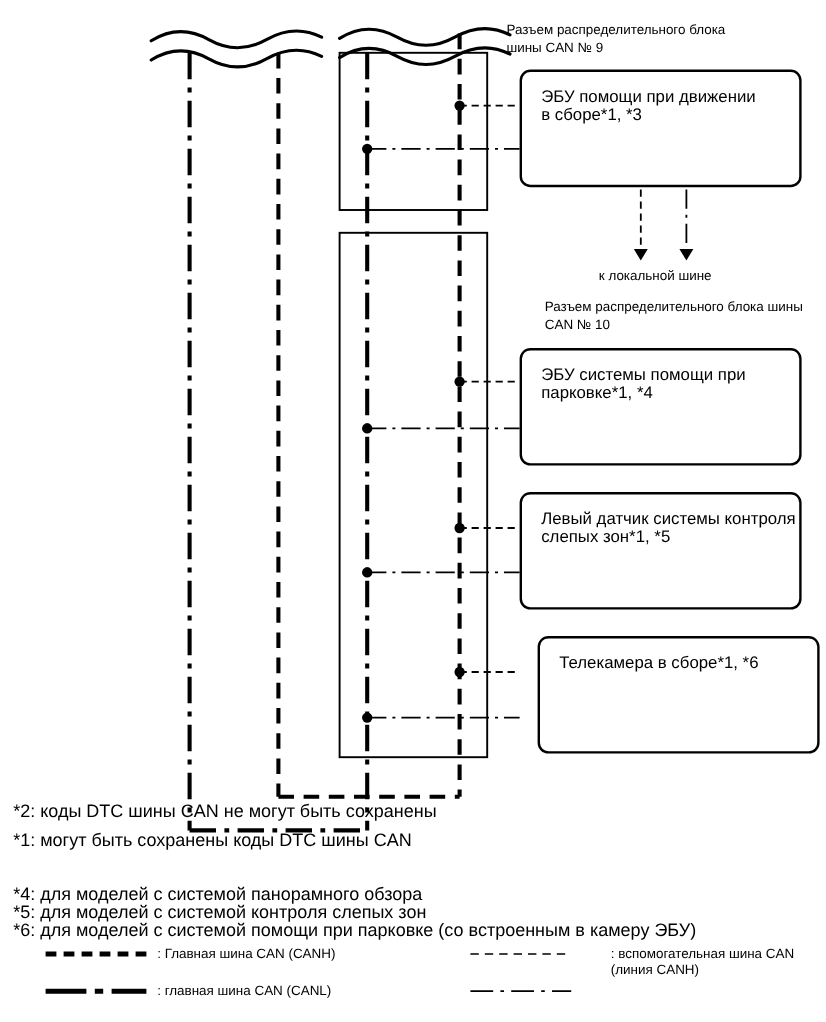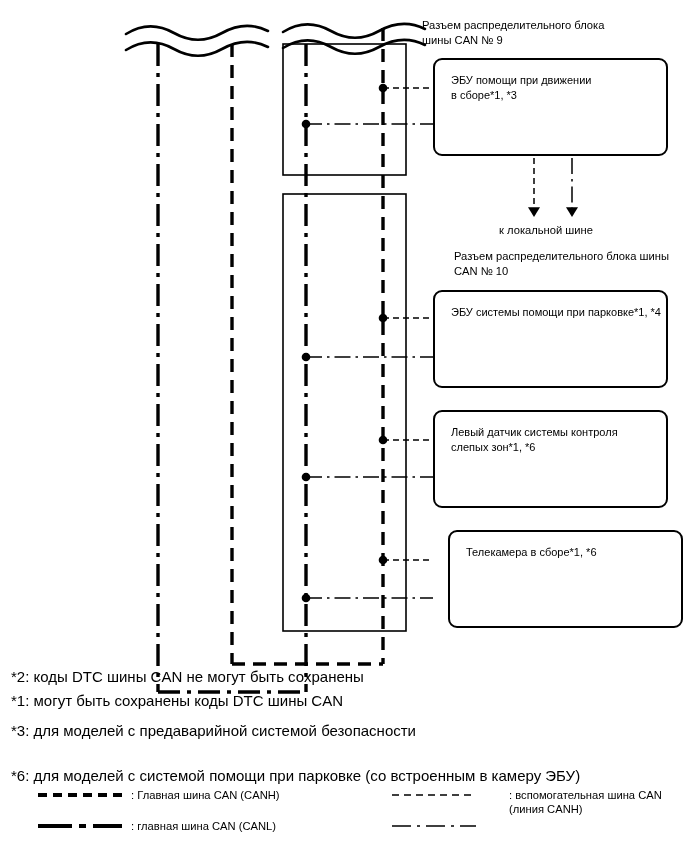--- a/index.html
+++ b/index.html
@@ -29,21 +29,21 @@
   }
   .ecu-box {
     position: absolute;
     box-sizing: border-box;
     border: 2.2px solid #000;
     border-radius: 9px;
     background: #fff;
   }
   .ecu-label {
     position: absolute;
-    font-size: 11px;
+    font-size: 14px;
     line-height: 14.5px;
     color: #000;
     white-space: pre-line;
   }
   .hdr-label {
     position: absolute;
     font-size: 11.2px;
     line-height: 14.5px;
     white-space: pre-line;
   }
@@ -143,29 +143,30 @@
     <div class="ecu-label" style="left:16px; top:13px;">ЭБУ помощи при движении
 в сборе*1, *3</div>
   </div>
 
   <div class="ecu-box" style="left:433px; top:290px; width:235px; height:98px;">
     <div class="ecu-label" style="left:16px; top:13px;">ЭБУ системы помощи при парковке*1, *4</div>
   </div>
 
   <div class="ecu-box" style="left:433px; top:410px; width:235px; height:98px;">
     <div class="ecu-label" style="left:16px; top:13px;">Левый датчик системы контроля
-слепых зон*1, *6</div>
+слепых зон*1, *5</div>
   </div>
 
   <div class="ecu-box" style="left:433px; top:530px; width:235px; height:98px;margin-left:15px;">
     <div class="ecu-label" style="left:16px; top:13px;">Телекамера в сборе*1, *6</div>
   </div>
 
   <div class="note-line" style="left:11px; top:694px;">*1: могут быть сохранены коды DTC шины CAN</div>
   <div class="note-line" style="left:11px; top:670px;text-align:right;">*2: коды DTC шины CAN не могут быть сохранены</div>
-  <div class="note-line" style="left:11px; top:724px;">*3: для моделей с предаварийной системой безопасности</div>
+  <div class="note-line" style="left:11px; top:739px;">*4: для моделей с системой панорамного обзора</div>
+  <div class="note-line" style="left:11px; top:754px;">*5: для моделей с системой контроля слепых зон</div>
   <div class="note-line" style="left:11px; top:769px;">*6: для моделей с системой помощи при парковке (со встроенным в камеру ЭБУ)</div>
 
   <div class="legend-text" style="left:131px; top:788px;">: Главная шина CAN (CANH)</div>
   <div class="legend-text" style="left:131px; top:819px;">: главная шина CAN (CANL)</div>
   <div class="legend-text wrap" style="left:509px; top:788px;">: вспомогательная шина CAN (линия CANH)</div>
 
 </div>
 
 </body></html>

